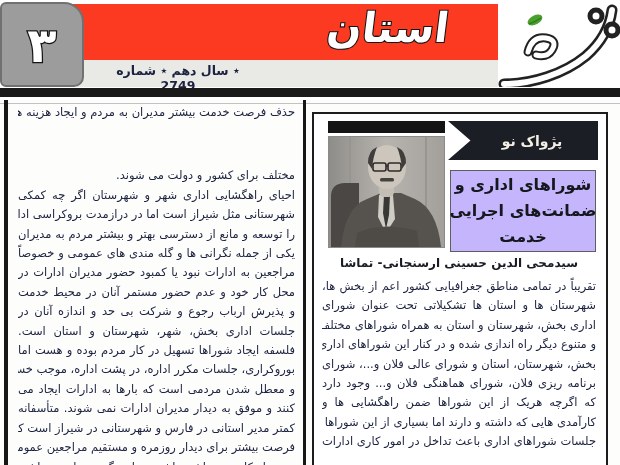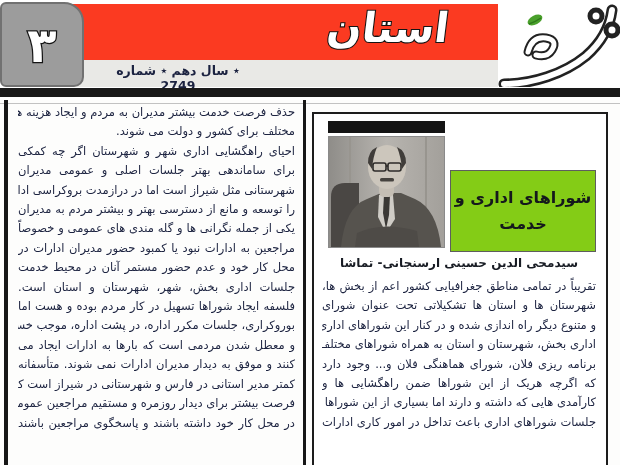--- a/index.html
+++ b/index.html
@@ -25,35 +25,35 @@
   .rule-bar{position:absolute;left:0;top:88px;width:620px;height:9px;background:#1a1a1a;}
   .hairline{position:absolute;left:0;top:103px;width:620px;height:1px;background:#c2c2c2;}
 
   
   .left-col{position:absolute;left:4px;top:100px;width:277px;height:365px;
             border-left:4px solid #171717;border-right:3px solid #171717;
             padding:3px 8px 0 10px;direction:rtl;overflow:hidden;}
   .left-col .line,.article-body .line{
             font-size:11.5px;line-height:19.4px;color:#1c2340;font-weight:500;
             text-align:justify;text-align-last:justify;white-space:nowrap;overflow:hidden;}
-  .line.para-end{text-align-last:right;}
+  .line.para-end{text-align-last:right;margin-top:44px;}
 
   
   .article-box{position:absolute;left:312px;top:112px;width:292px;height:353px;
                border:2px solid #1c1c1c;border-bottom:none;background:#fff;}
   .kicker-ribbon{position:absolute;right:8px;top:7px;width:150px;height:39px;
                  background:#1b1e24;color:#f3efe4;display:flex;align-items:center;
                  justify-content:center;direction:rtl;font-size:14px;font-weight:bold;
                  padding-left:18px;box-sizing:border-box;
                  clip-path:polygon(0 0,100% 0,100% 100%,0 100%,15% 50%);}
   .photo-block{position:absolute;left:14px;top:7px;width:117px;height:129px;}
   .photo-topbar{width:117px;height:12px;background:#141414;}
   .photo-frame{margin-top:3px;width:115px;height:110px;border:1px solid #8a8a8a;background:#aaa;}
   .headline-box{position:absolute;right:10px;top:56px;width:144px;height:80px;
-                border:1px solid #5e5e5e;background:#84cc16;direction:rtl;
+                border:1px solid #5e5e5e;background:#c4b5fd;direction:rtl;
                 display:flex;flex-direction:column;align-items:center;justify-content:center;}
   .headline-box .line{font-size:16px;line-height:26px;font-weight:bold;color:#15181c;
                       text-align:center;text-align-last:center;white-space:nowrap;}
   .byline{position:absolute;top:142px;right:10px;left:8px;direction:rtl;text-align:center;
           font-size:12px;font-weight:bold;color:#181c24;}
   .article-body{position:absolute;top:163px;right:10px;left:8px;bottom:0;direction:rtl;overflow:hidden;}
 </style>
 </head>
 <body>
 
@@ -88,53 +88,54 @@
   </div>
 
   <div class="left-col">
 
       <div class="line">حذف فرصت خدمت بیشتر مدیران به مردم و ایجاد هزینه های</div>
 
       <div class="line para-end">مختلف برای کشور و دولت می شوند.</div>
 
       <div class="line">احیای راهگشایی اداری شهر و شهرستان اگر چه کمکی</div>
 
-      <div class="line">برای ساماندهی بهتر جلسات اصلی و عمومی مدیران</div>
 
       <div class="line">شهرستانی مثل شیراز است اما در درازمدت بروکراسی اداری</div>
 
       <div class="line">را توسعه و مانع از دسترسی بهتر و بیشتر مردم به مدیران</div>
 
 
       <div class="line">یکی از جمله نگرانی ها و گله مندی های عمومی و خصوصاً</div>
 
       <div class="line">مراجعین به ادارات نبود یا کمبود حضور مدیران ادارات در</div>
 
       <div class="line">محل کار خود و عدم حضور مستمر آنان در محیط خدمت</div>
 
+      <div class="line">و پذیرش ارباب رجوع و شرکت بی حد و اندازه آنان در</div>
 
       <div class="line">جلسات اداری بخش، شهر، شهرستان و استان است.</div>
 
       <div class="line">فلسفه ایجاد شوراها تسهیل در کار مردم بوده و هست اما</div>
 
       <div class="line">بوروکراری، جلسات مکرر اداره، در پشت اداره، موجب خسارت</div>
 
       <div class="line">و معطل شدن مردمی است که بارها به ادارات ایجاد می</div>
 
       <div class="line">کنند و موفق به دیدار مدیران ادارات نمی شوند. متأسفانه</div>
 
       <div class="line">کمتر مدیر استانی در فارس و شهرستانی در شیراز است که</div>
 
       <div class="line">فرصت بیشتر برای دیدار روزمره و مستقیم مراجعین عمومی</div>
 
       <div class="line">در محل کار خود داشته باشند و پاسخگوی مراجعین باشند</div>
     </div>
 
   <div class="article-box">
 
+    <div class="kicker-ribbon">پژواک نو</div>
 
     <div class="photo-block">
       <div class="photo-topbar"></div>
       <div class="photo-frame">
         <svg width="115" height="110" viewBox="0 0 115 110">
           <defs>
             <linearGradient id="bg" x1="0" y1="0" x2="1" y2="0">
               <stop offset="0" stop-color="#8f8d89"></stop>
               <stop offset="0.5" stop-color="#b7b4af"></stop>
               <stop offset="1" stop-color="#a3a09b"></stop>
@@ -167,37 +168,39 @@
 
           <path d="M28 96 Q54 84 88 94 L90 110 L26 110 Z" fill="#4e4b47"></path>
         </svg>
       </div>
     </div>
 
     <div class="headline-box">
 
         <div class="line">شوراهای اداری و</div>
 
+        <div class="line">ضمانت‌های اجرایی</div>
 
         <div class="line">خدمت</div>
       </div>
 
     <div class="byline">سیدمحی الدین حسینی ارسنجانی- تماشا</div>
 
     <div class="article-body">
 
         <div class="line">تقریباً در تمامی مناطق جغرافیایی کشور اعم از بخش ها،</div>
 
         <div class="line">شهرستان ها و استان ها تشکیلاتی تحت عنوان شورای</div>
 
+        <div class="line">اداری بخش، شهرستان و استان به همراه شوراهای مختلف</div>
+
         <div class="line">و متنوع دیگر راه اندازی شده و در کنار این شوراهای اداری</div>
 
-        <div class="line">اداری بخش، شهرستان و استان به همراه شوراهای مختلف</div>
-
-
+
+        <div class="line">بخش، شهرستان، استان و شورای عالی فلان و...، شورای</div>
 
         <div class="line">برنامه ریزی فلان، شورای هماهنگی فلان و... وجود دارد</div>
 
         <div class="line">که اگرچه هریک از این شوراها ضمن راهگشایی ها و</div>
 
         <div class="line">کارآمدی هایی که داشته و دارند اما بسیاری از این شوراها و</div>
 
         <div class="line">جلسات شوراهای اداری باعث تداخل در امور کاری ادارات</div>
       </div>
 

